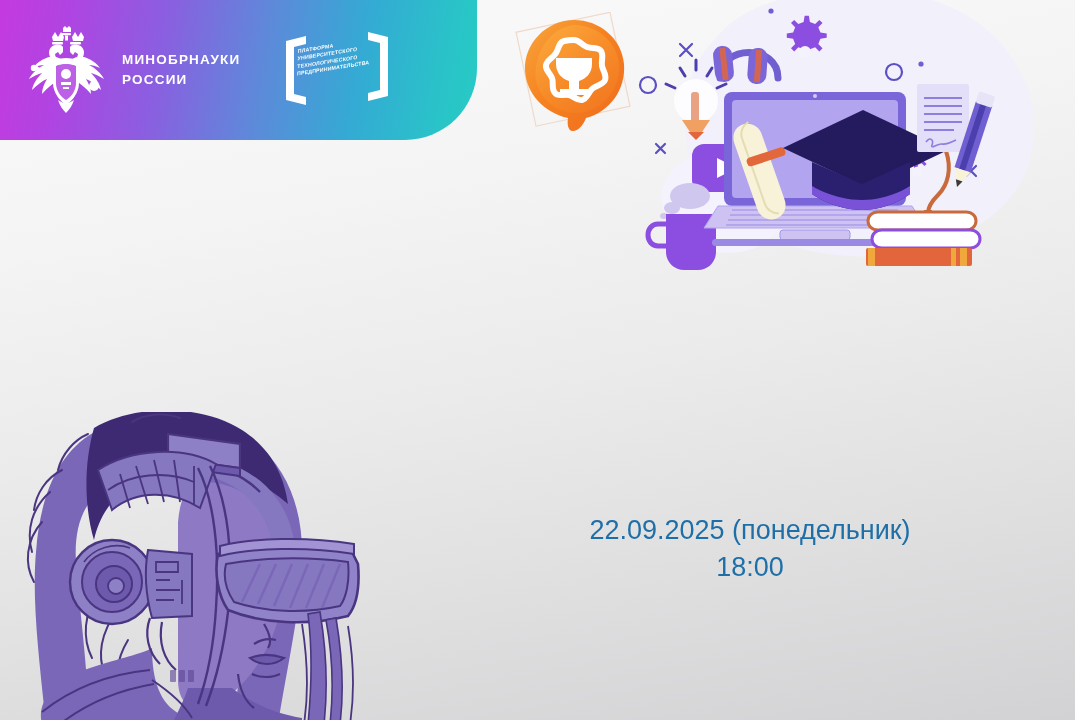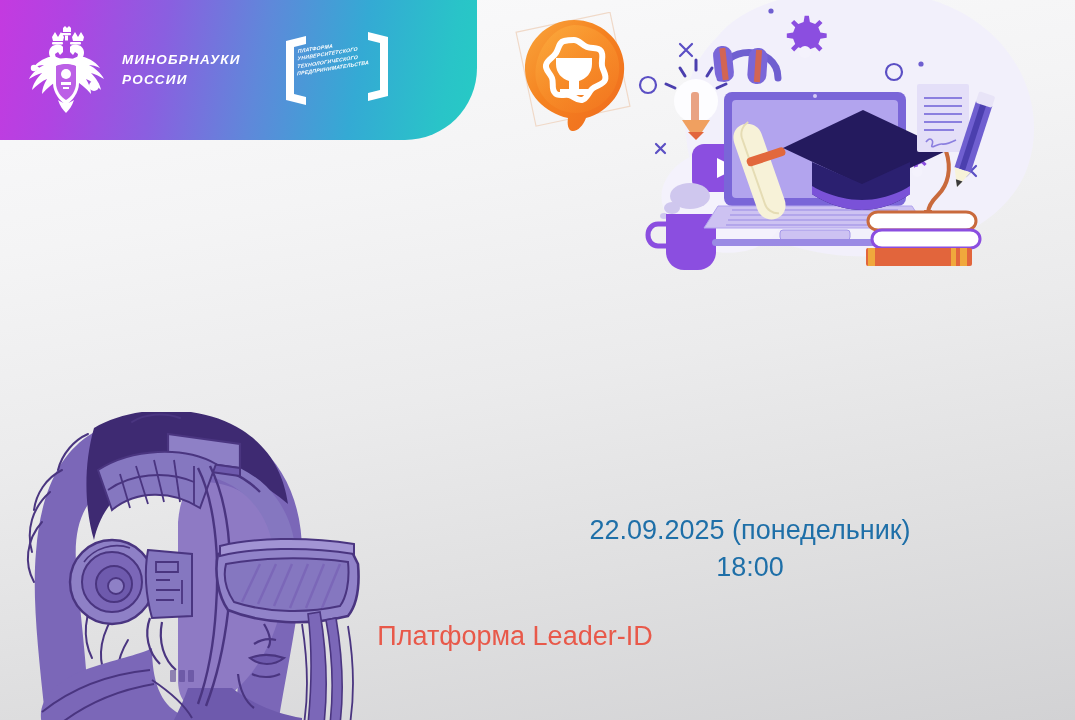--- a/index.html
+++ b/index.html
@@ -18,21 +18,20 @@
 
   
   .banner {
     position: absolute;
     left: 0;
     top: 0;
     width: 477px;
     height: 140px;
     background: linear-gradient(100deg, #c43ae0 0%, #b044e2 14%, #8a5fe0 34%, #5f88da 54%, #34aad4 74%, #29c4c8 92%, #26cbc4 100%);
     border-bottom-right-radius: 72px;
-    font-style: italic;
   }
   .banner-inner {
     position: absolute;
     inset: 0;
   }
 
   
   .coat-of-arms {
     position: absolute;
     left: 24px;
@@ -428,15 +427,14 @@
       <g fill="#5a4594" opacity="0.6">
         <rect x="168" y="258" width="6" height="12" rx="1"></rect>
         <rect x="177" y="258" width="6" height="12" rx="1"></rect>
         <rect x="186" y="258" width="6" height="12" rx="1"></rect>
       </g>
     </g>
   </svg>
 
   <div class="datetime-block">22.09.2025 (понедельник)
 18:00</div>
-  <div class="place-block">Платформа Leader-ID</div>
 
 </div>
 
 </body></html>

